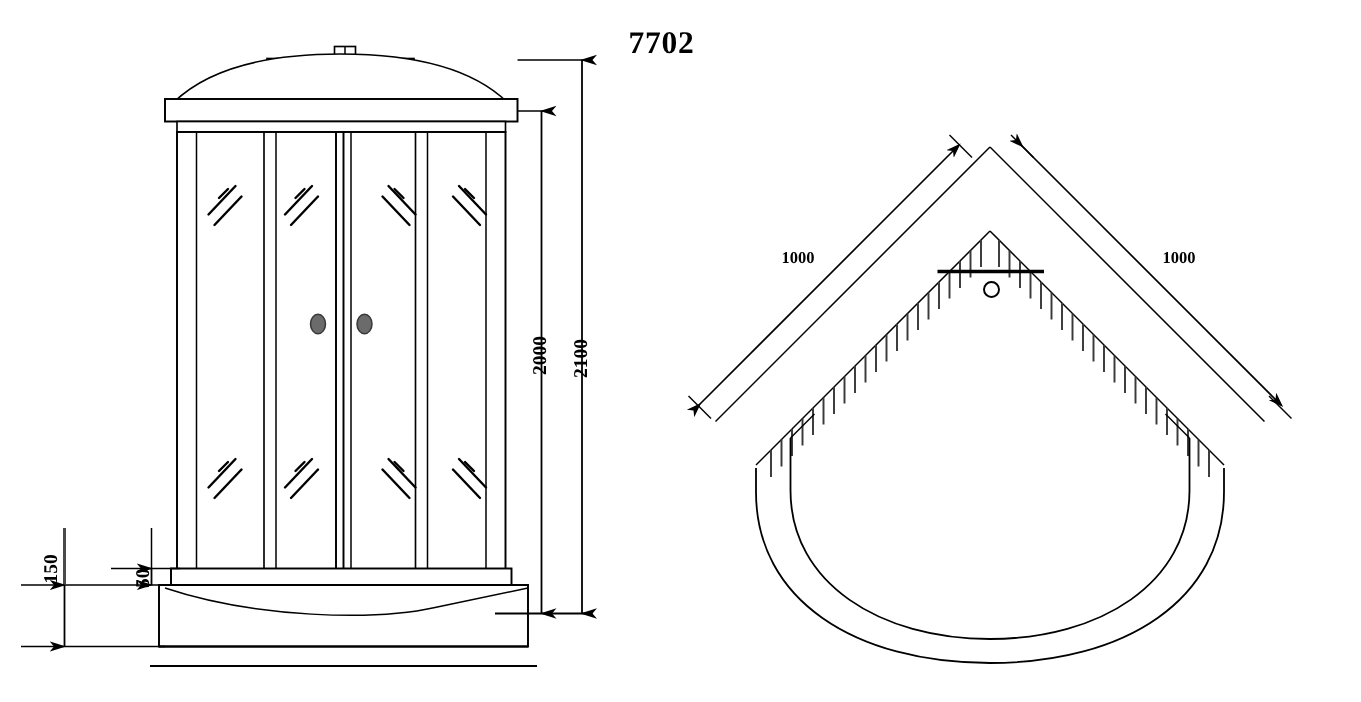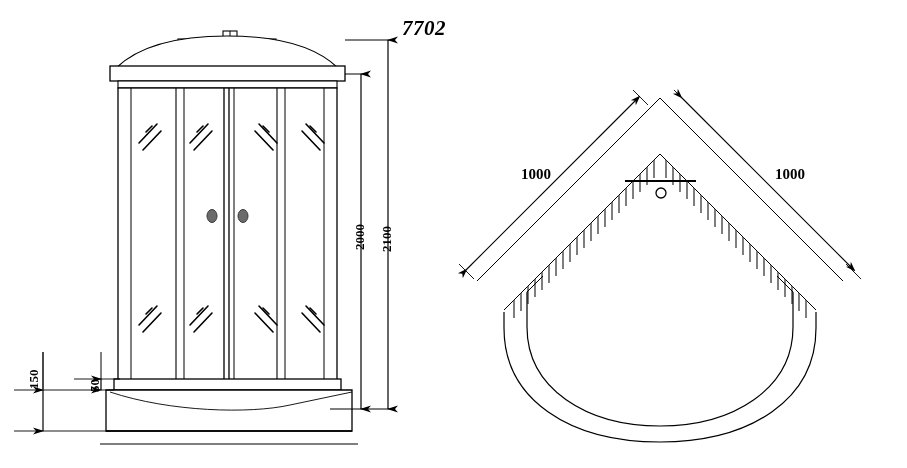--- a/index.html
+++ b/index.html
@@ -3,27 +3,27 @@
 <meta charset="utf-8">
 <title>7702</title>
 <style>
   html,body{margin:0;padding:0;background:#ffffff;}
   body{width:907px;height:468px;overflow:hidden;
        font-family:"Liberation Serif", serif;}
   #stage{position:relative;width:907px;height:468px;background:#fff;}
   #stage svg{position:absolute;left:0;top:0;}
   .lbl{position:absolute;font-family:"Liberation Serif", serif;
        font-weight:bold;color:#000;white-space:nowrap;}
-  #title{font-size:21px;left:402px;top:16px;letter-spacing:0.5px;font-style:italic;}
+  #title{font-size:21px;left:419px;top:16px;letter-spacing:0.5px;}
   .dimv{font-size:13px;transform:rotate(-90deg);transform-origin:left top;}
   #d2000{left:352px;top:250px;}
   #d2100{left:379px;top:252px;}
   #d150{left:26px;top:389px;}
   #d50{left:87px;top:392px;}
-  .dimh{font-size:15px;}
+  .dimh{font-size:11px;}
   #d1000L{left:521px;top:166px;}
   #d1000R{left:775px;top:166px;}
 </style>
 </head>
 <body>
 
 <div id="stage">
 
   <svg width="907" height="468" viewBox="0 0 907 468">
     <defs>

